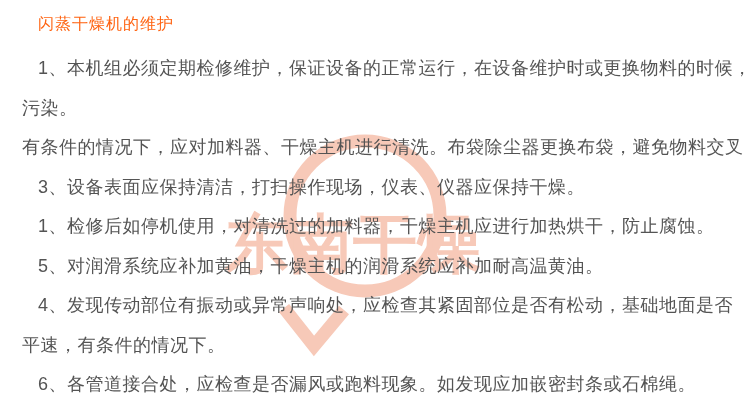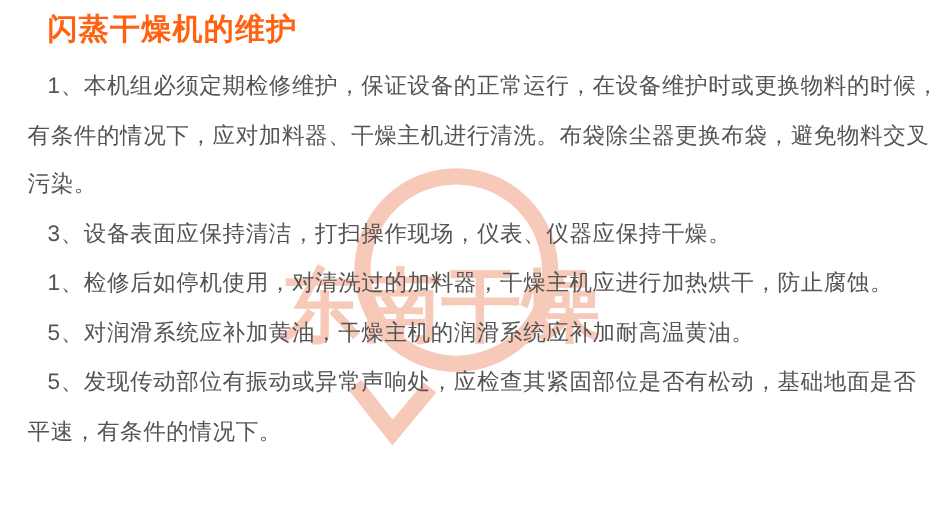--- a/index.html
+++ b/index.html
@@ -12,23 +12,23 @@
     width: 750px;
     height: 415px;
     background: var(--color-background, #ffffff);
     overflow: hidden;
     font-family: "Liberation Sans", "DejaVu Sans", sans-serif;
   }
   .title {
     position: relative;
     z-index: 2;
     margin: 8px 0 0 38px;
-    font-size: 24px;
+    font-size: 16px;
     line-height: 32px;
-    font-weight: 700;
+    font-weight: 400;
     letter-spacing: 1px;
     color: var(--color-title, #ff6311);
     white-space: nowrap;
   }
   .watermark {
     position: absolute;
     left: 222px;
     top: 128px;
     width: 310px;
     height: 235px;
@@ -73,22 +73,23 @@
   <div class="watermark">
     <svg width="310" height="235" viewBox="0 0 310 235">
       <circle class="wm-stroke" cx="143" cy="88" r="75"></circle>
       <path class="wm-stroke" d="M62 180 L92 218 L122 182"></path>
       <text x="3" y="138">东南干燥</text>
     </svg>
   </div>
 
   <div class="body-text">
     <div class="line item-start">1、本机组必须定期检修维护，保证设备的正常运行，在设备维护时或更换物料的时候，在</div>
+    <div class="line">污染。</div>
     <div class="line">有条件的情况下，应对加料器、干燥主机进行清洗。布袋除尘器更换布袋，避免物料交叉</div>
-    <div class="line">污染。</div>
     <div class="line item-start">3、设备表面应保持清洁，打扫操作现场，仪表、仪器应保持干燥。</div>
     <div class="line item-start">1、检修后如停机使用，对清洗过的加料器，干燥主机应进行加热烘干，防止腐蚀。</div>
     <div class="line item-start">5、对润滑系统应补加黄油，干燥主机的润滑系统应补加耐高温黄油。</div>
-    <div class="line item-start">5、发现传动部位有振动或异常声响处，应检查其紧固部位是否有松动，基础地面是否</div>
+    <div class="line item-start">4、发现传动部位有振动或异常声响处，应检查其紧固部位是否有松动，基础地面是否</div>
     <div class="line">平速，有条件的情况下。</div>
+    <div class="line item-start">6、各管道接合处，应检查是否漏风或跑料现象。如发现应加嵌密封条或石棉绳。</div>
   </div>
 
 </div>
 
 </body></html>

